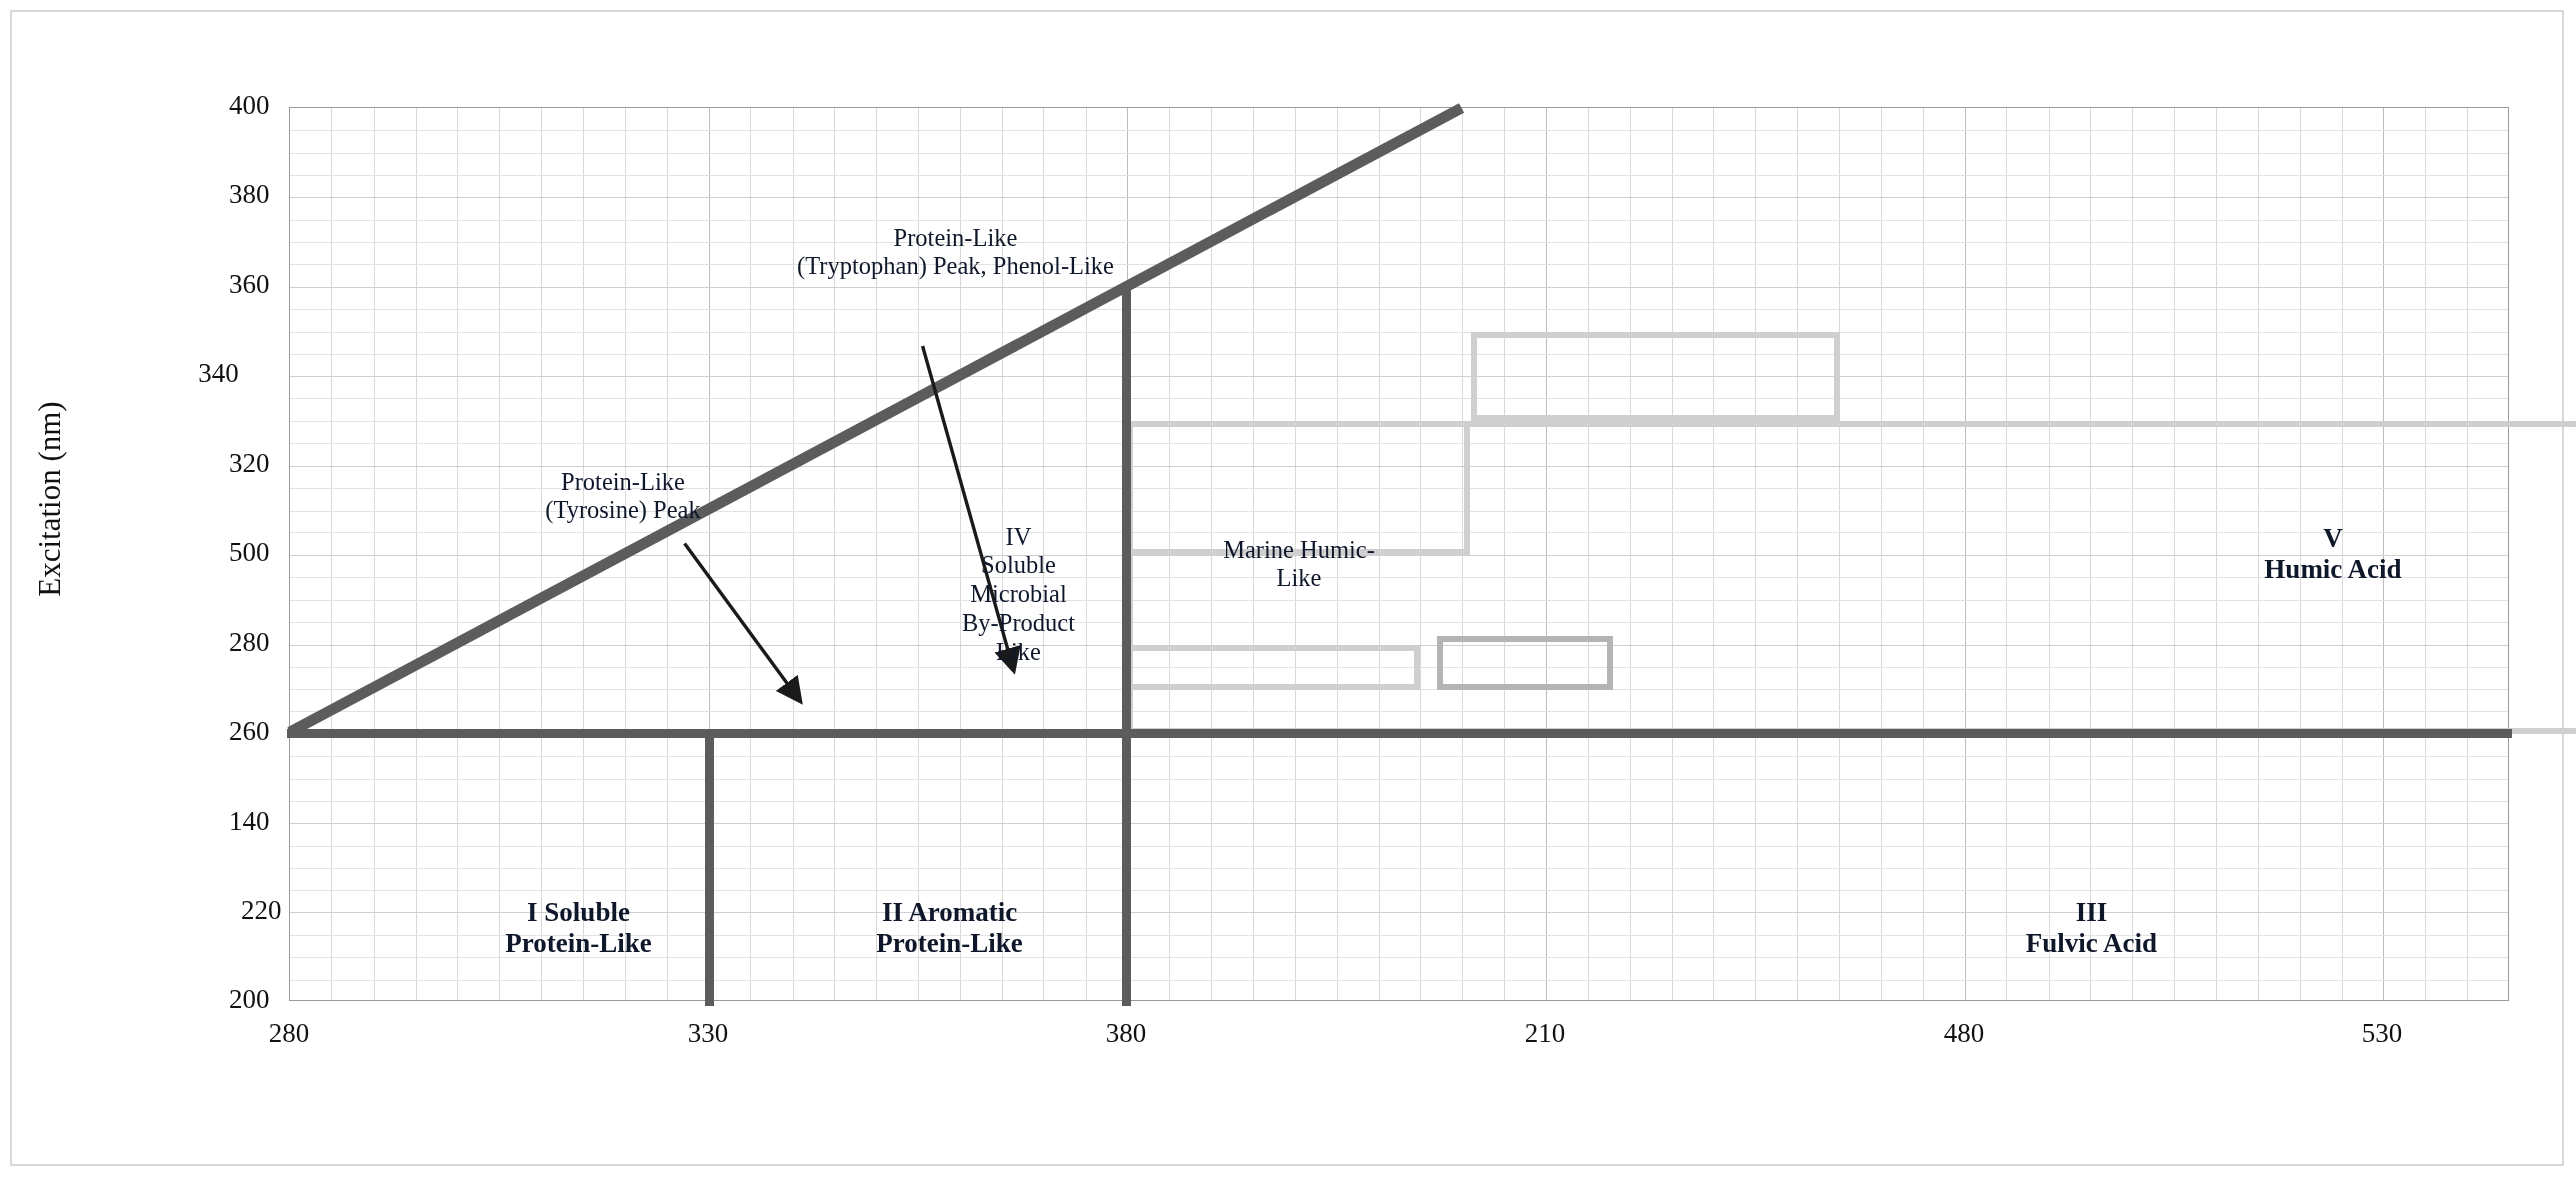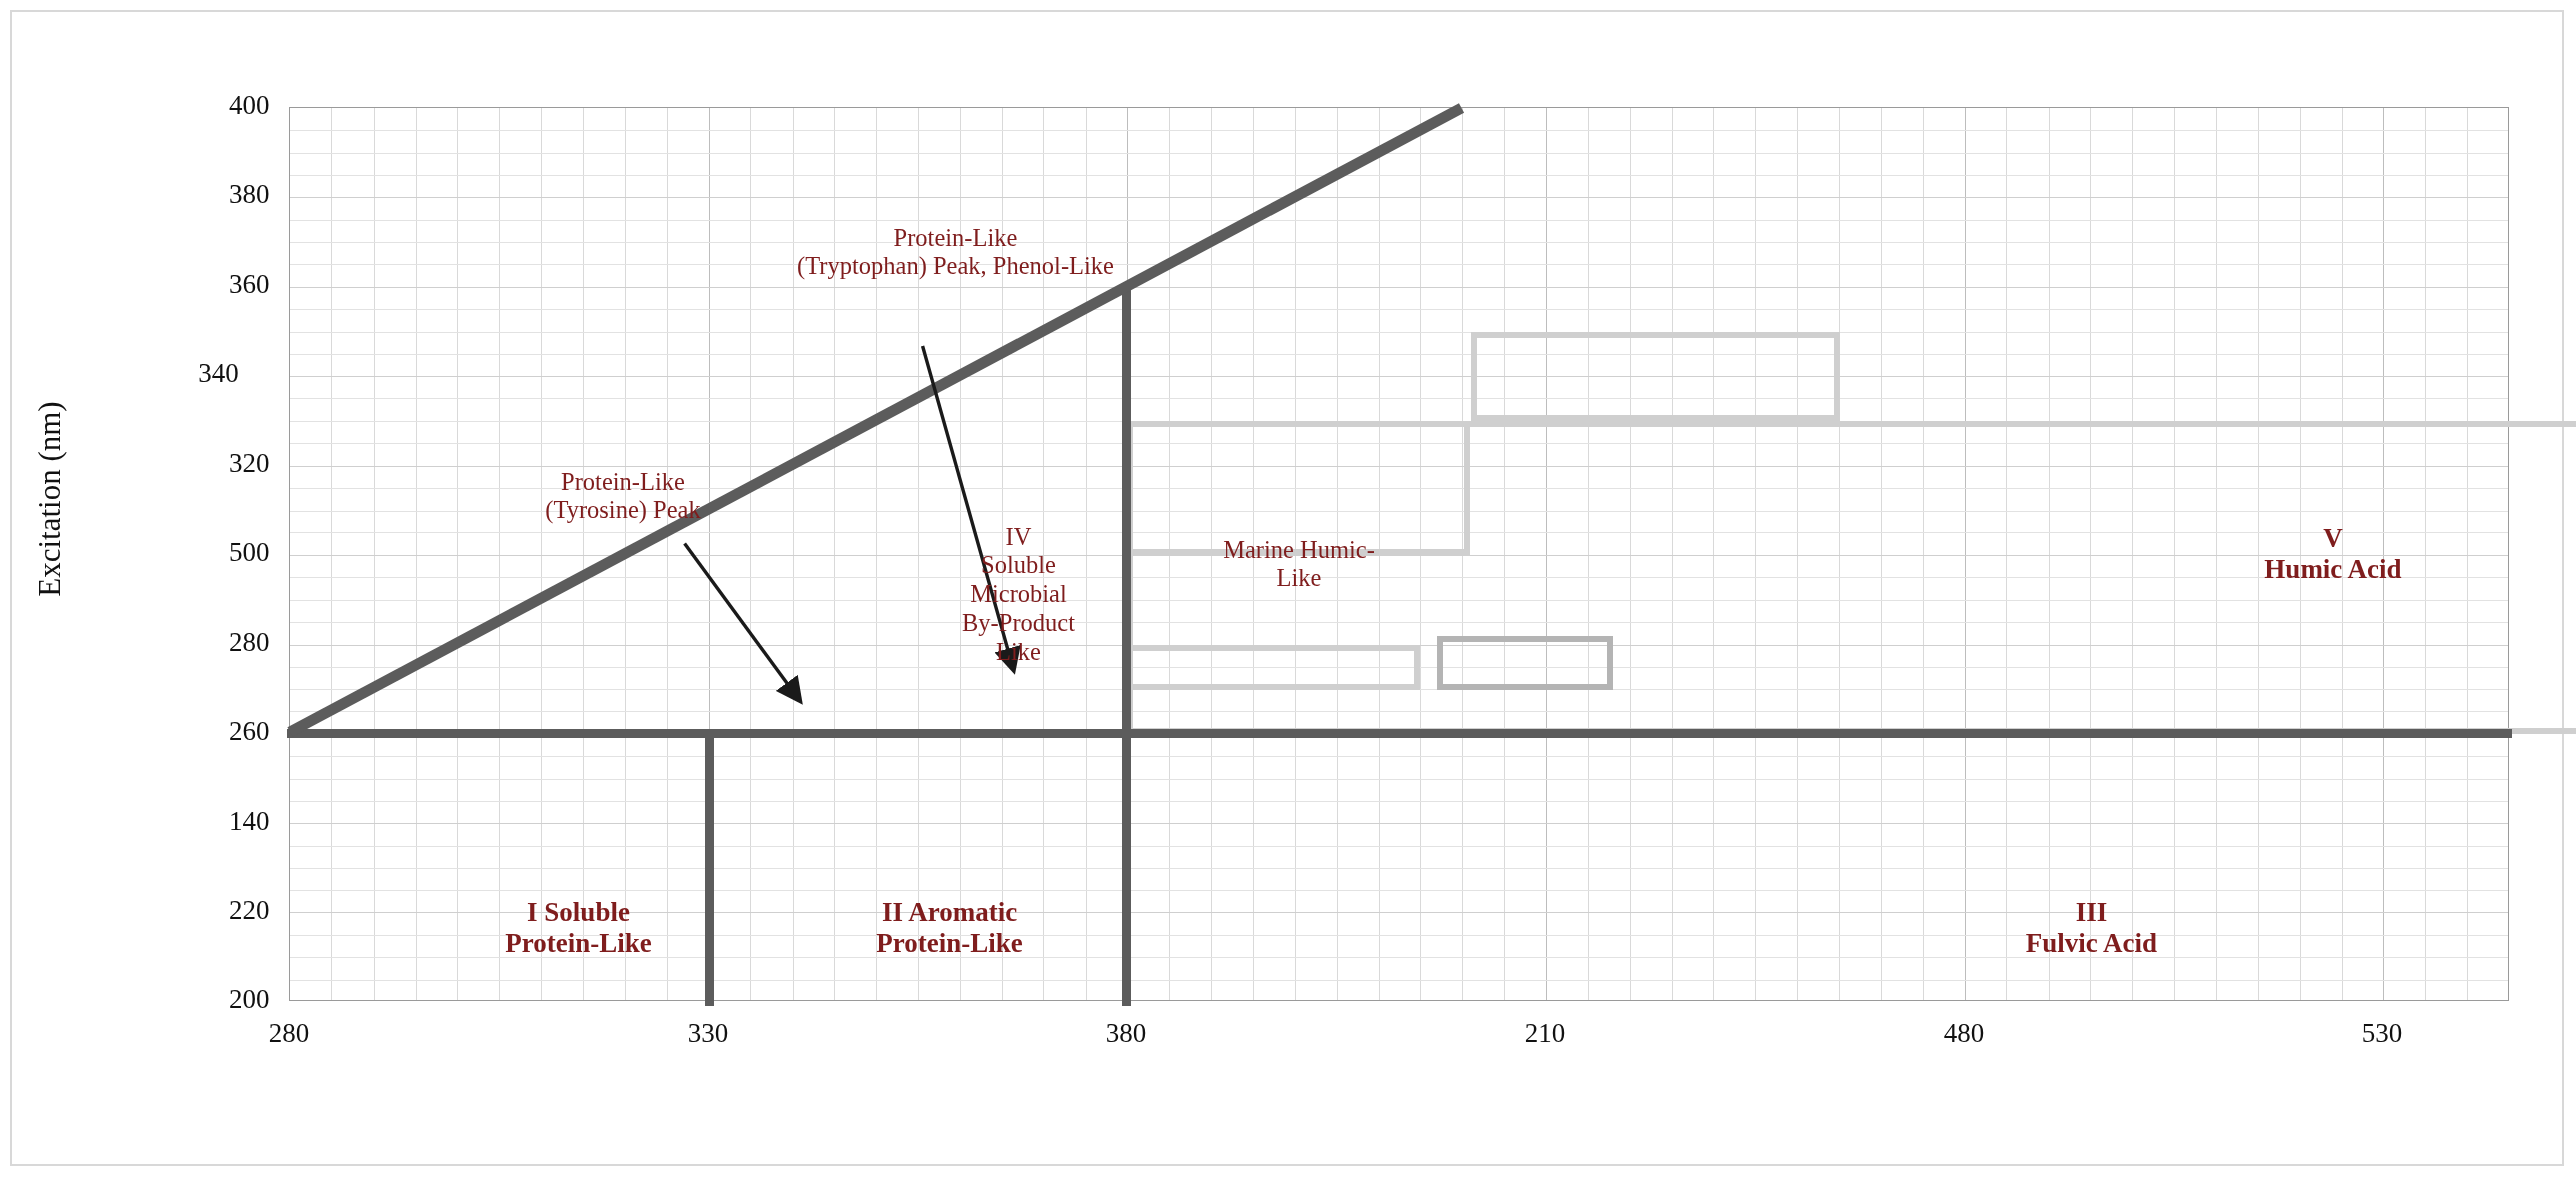--- a/index.html
+++ b/index.html
@@ -80,21 +80,21 @@
   .region-box {
     position: absolute;
     border: 6.1px solid #cfcfcf;
     box-sizing: border-box;
   }
   .region-box.dark { border-color: #b4b4b4; }
 
   
   .plot-label {
     position: absolute;
-    color: #7f1d1d;
+    color: #0f172a;
     line-height: 1.18;
     text-align: center;
     white-space: pre-line;
   }
   .lbl-normal { font-size: 24.5px; }
   .lbl-bold   { font-size: 27px; font-weight: bold; }
 
   
   .tick-x {
     position: absolute;
@@ -305,21 +305,21 @@
 
   <div class="tick-y" style="left:156px; top:78px;">400</div>
   <div class="tick-y" style="left:156px; top:167px;">380</div>
   <div class="tick-y" style="left:156px; top:257px;">360</div>
   <div class="tick-y" style="left:156px; top:346px;text-align:center;">340</div>
   <div class="tick-y" style="left:156px; top:436px;">320</div>
   <div class="tick-y" style="left:156px; top:525px;">500</div>
   <div class="tick-y" style="left:156px; top:615px;">280</div>
   <div class="tick-y" style="left:156px; top:704px;">260</div>
   <div class="tick-y" style="left:156px; top:794px;">140</div>
-  <div class="tick-y" style="left:156px; top:883px;">220</div>
+  <div class="tick-y" style="left:168px; top:883px;">220</div>
   <div class="tick-y" style="left:156px; top:972px;">200</div>
 
   <div class="tick-x" style="left:223px; top:1006px;">280</div>
   <div class="tick-x" style="left:642px; top:1006px;">330</div>
   <div class="tick-x" style="left:1060px; top:1006px;">380</div>
   <div class="tick-x" style="left:1479px; top:1006px;">210</div>
   <div class="tick-x" style="left:1898px; top:1006px;">480</div>
   <div class="tick-x" style="left:2316px; top:1006px;">530</div>
 
   <div id="y-axis-title">Excitation (nm)</div>

